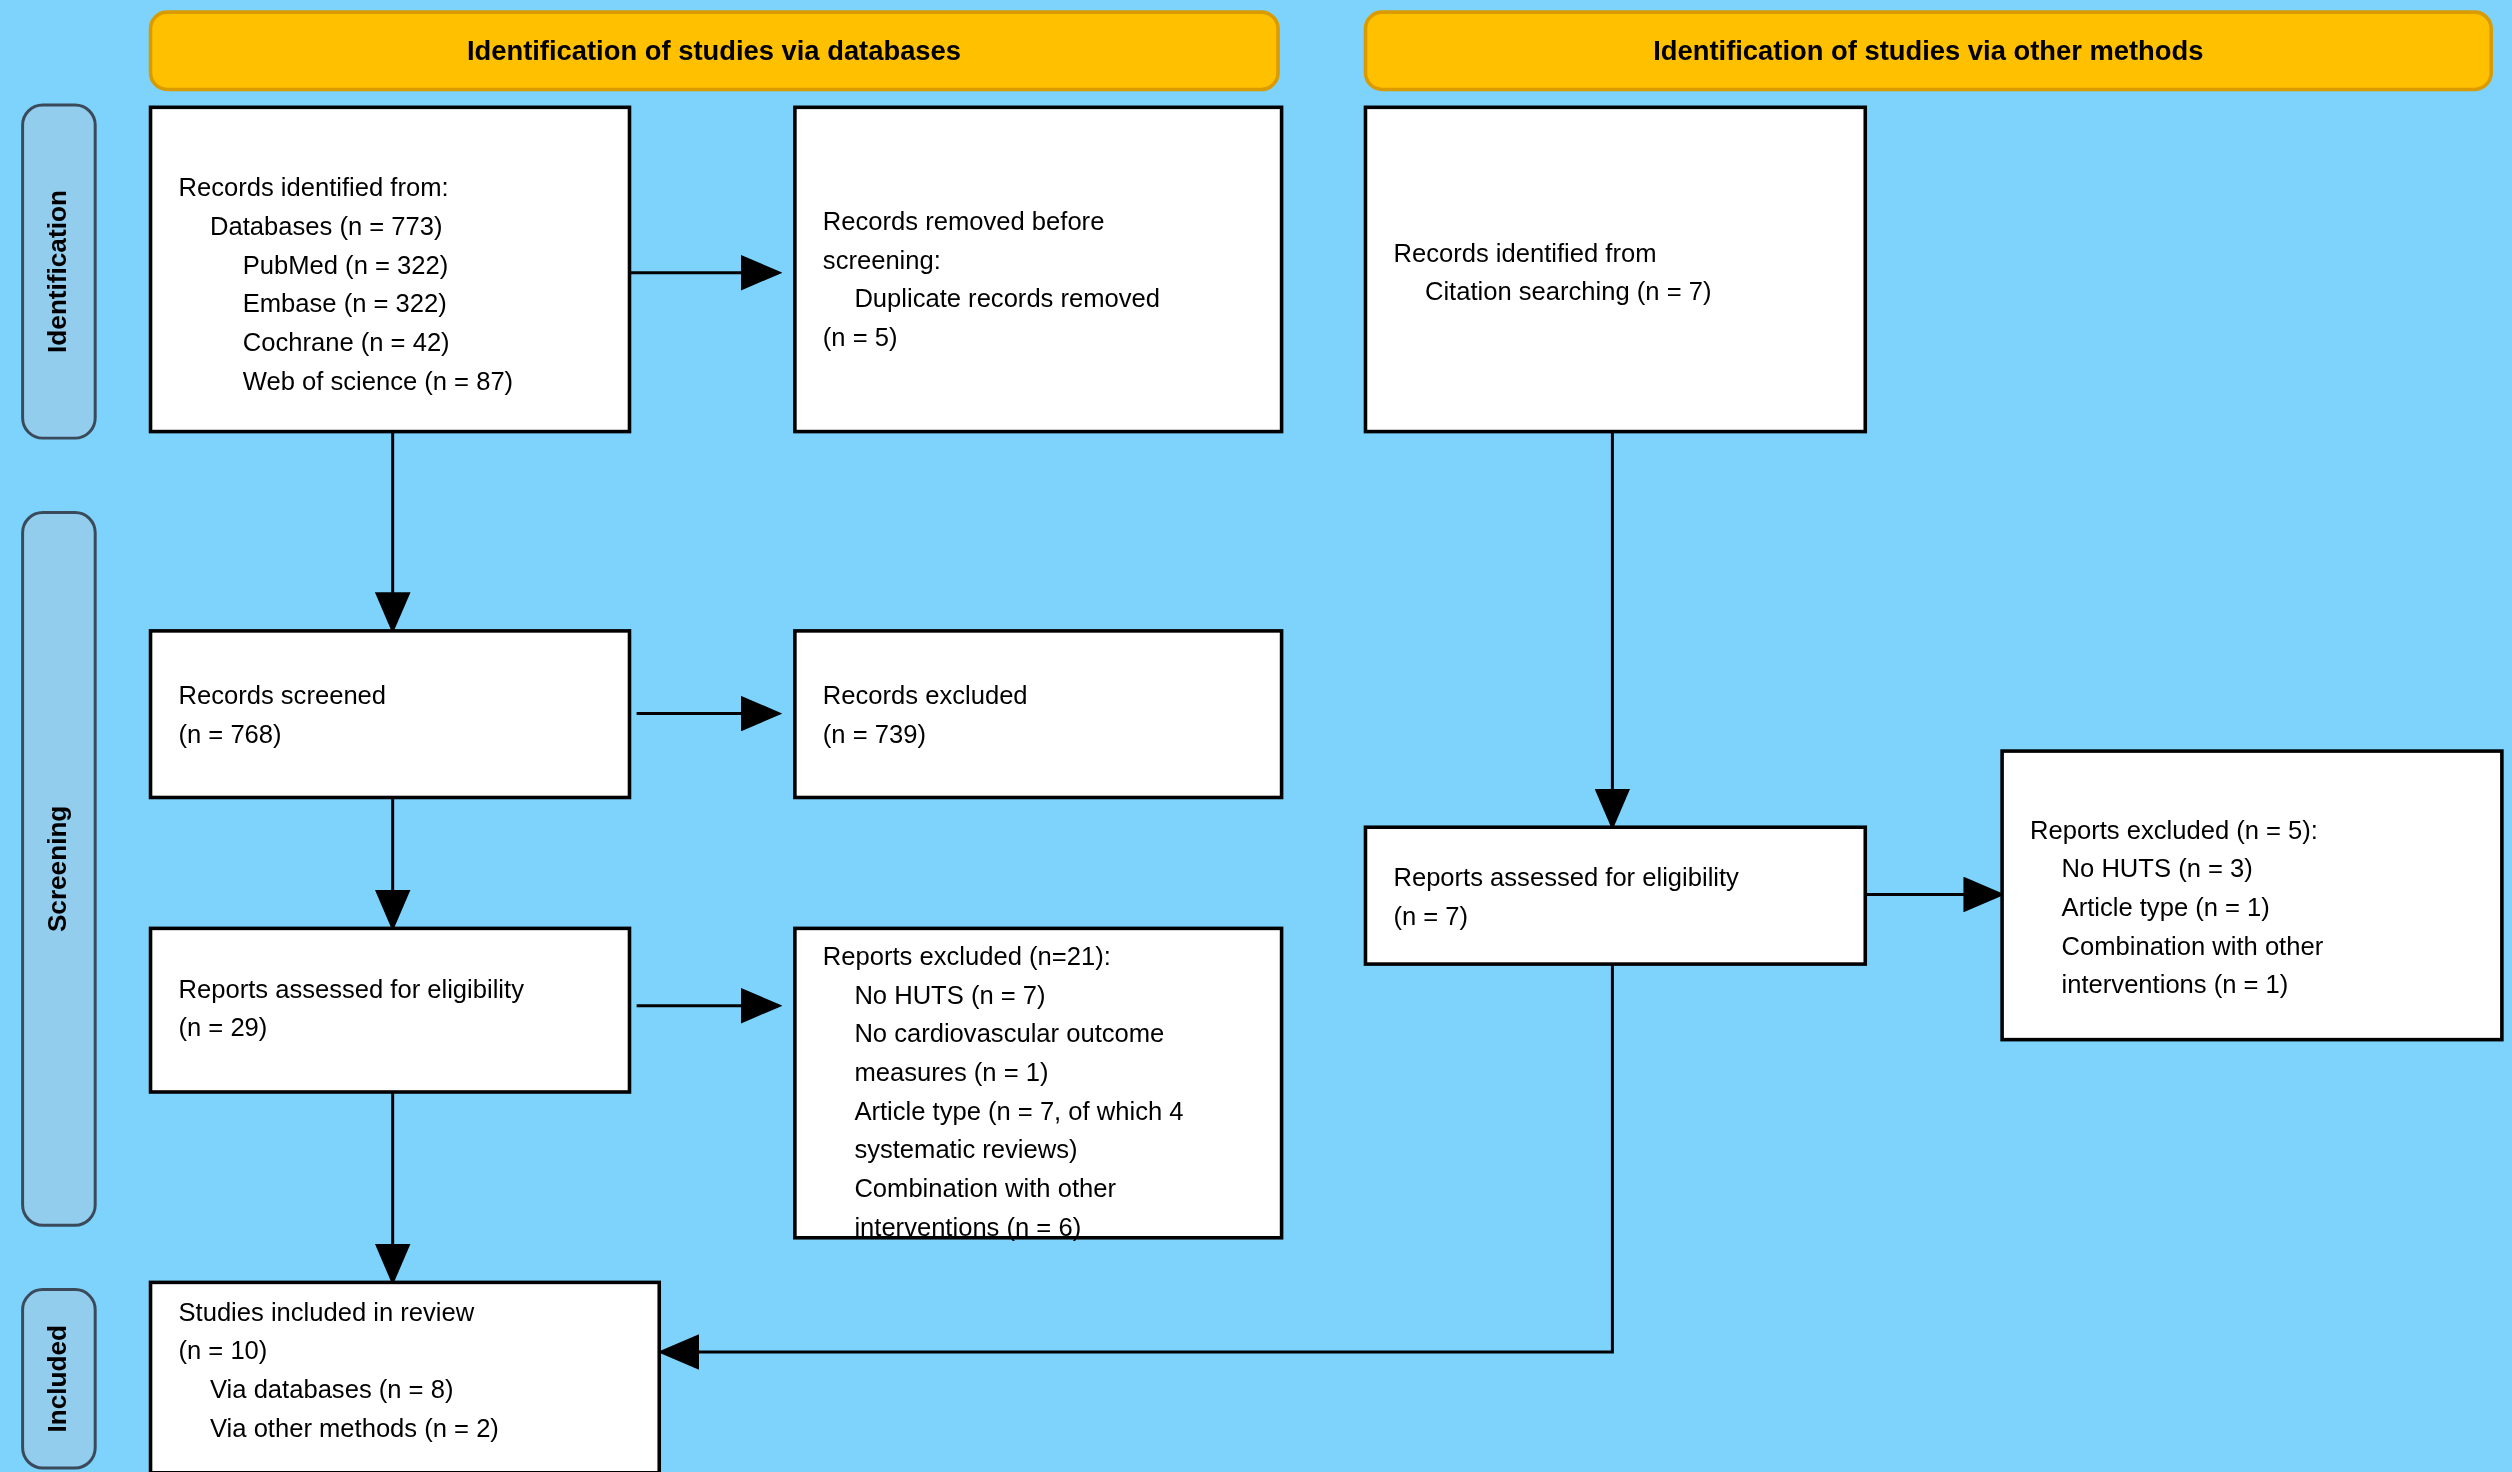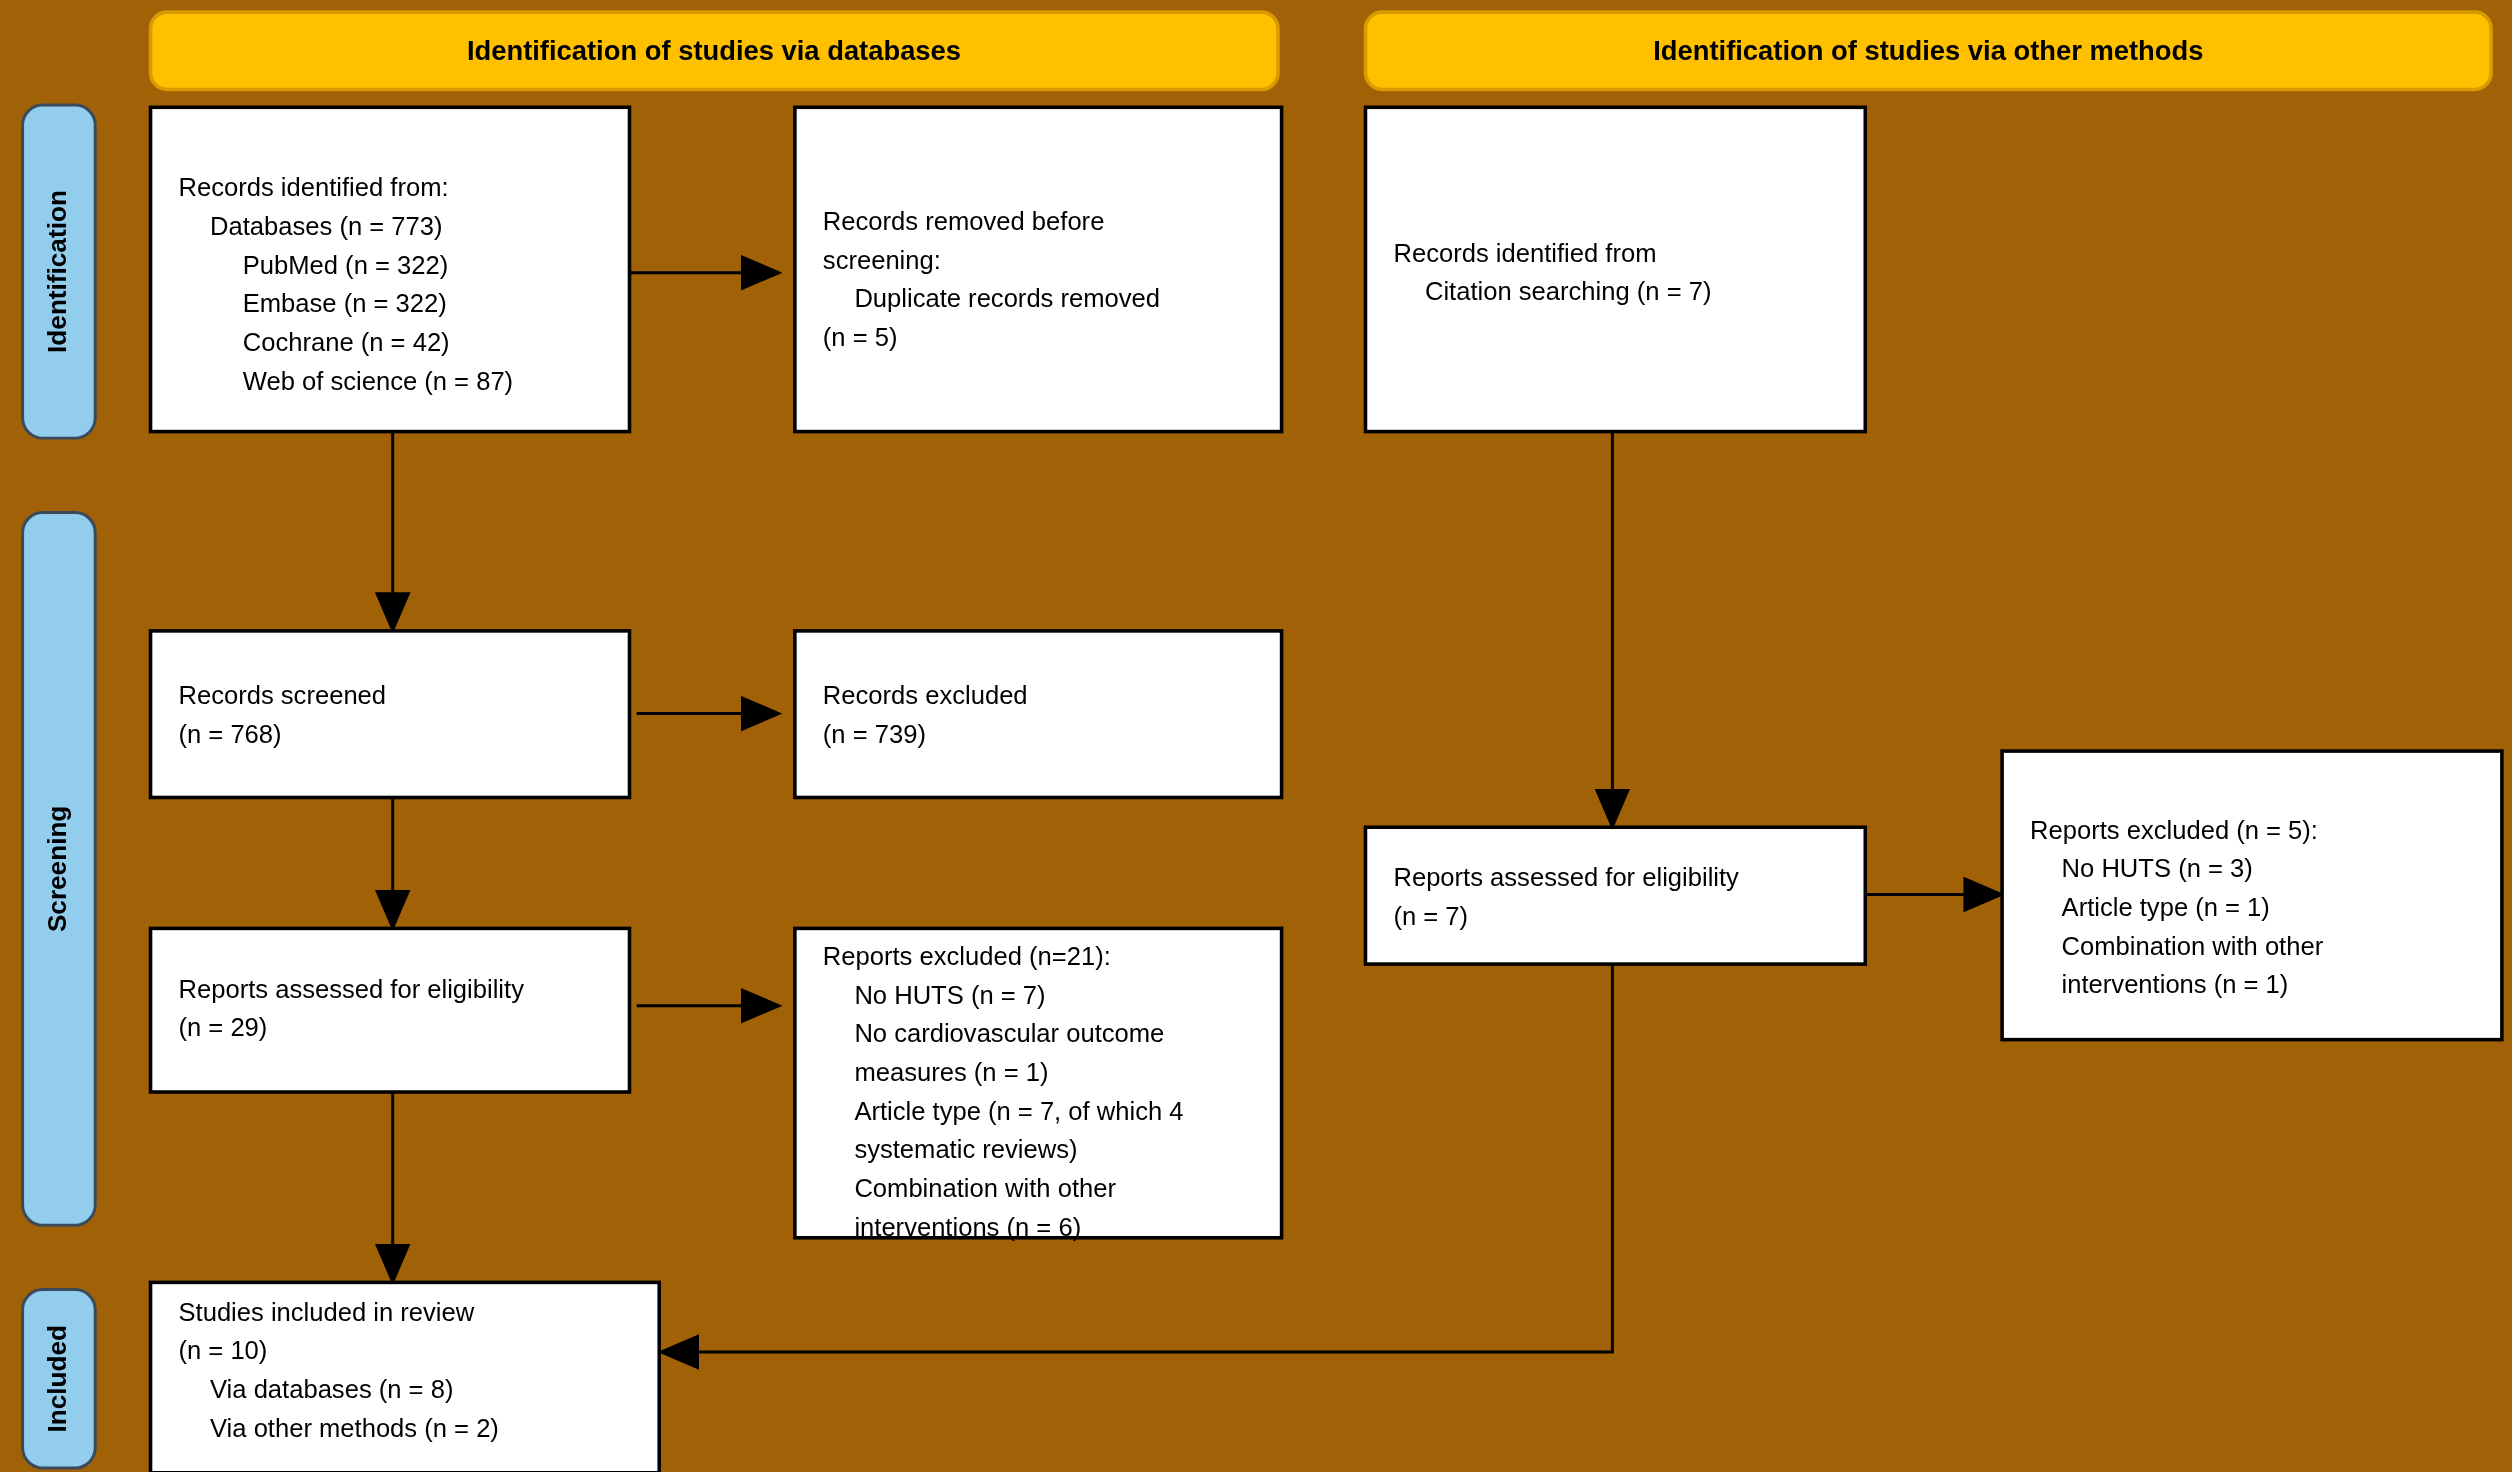--- a/index.html
+++ b/index.html
@@ -7,21 +7,21 @@
     padding: 0;
     background: #ffffff;
   }
   body {
     font-family: "Liberation Sans", sans-serif;
   }
   #diagram-root {
     position: relative;
     width: 2512px;
     height: 1473px;
-    background: #a16207;
+    background: #7dd3fc;
     overflow: hidden;
   }
   svg.flow {
     position: absolute;
     top: 0;
     left: 0;
     width: 2512px;
     height: 1473px;
   }
   

